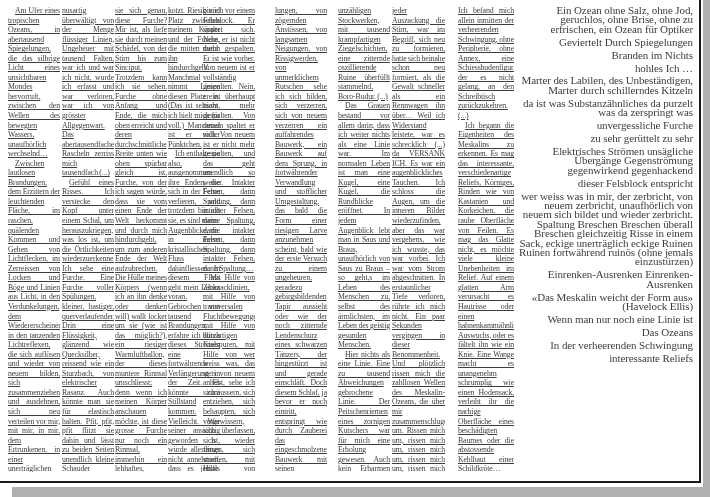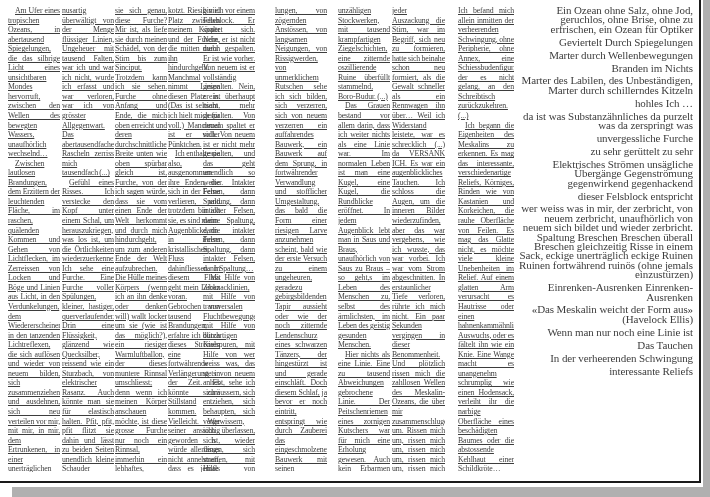--- a/index.html
+++ b/index.html
@@ -75,31 +75,30 @@
           <p class="">jeder Auszackung die Stirn, war im Begriff, sich neu zu formieren, hatte sich beinahe schon neu formiert, als die Gewalt schneller als ein Rennwagen ihn über… Weil ich Widerstand leistete, war es schrecklich (...) da VERSANK ICH. Es war ein augenblickliches Tauchen. Ich schloss die Augen, um die inneren Bilder wiederzufinden, aber das war vergebens, wie ich wusste, das war vorbei. Ich war vom Strom abgeschnitten. In erstaunlicher Tiefe verloren, rührte ich mich nicht. Ein paar Sekunden vergingen in dieser Benommenheit. Und plötzlich rissen mich die zahllosen Wellen des Meskalin-Ozeans, die über mir zusammenschlugen, um. Rissen mich um, rissen mich um, rissen mich um, rissen mich um, rissen mich um. Das wollte nicht, wollte nie mehr aufhören.</p>
         </div>
         <div class="col" lang="de" style="left: 462px; width: 56px;">
           <p class="">Ich befand mich allein inmitten der verheerenden Schwingung, ohne Peripherie, ohne Annex, eine Schiessbudenfigur, der es nicht gelang, an den Schreibtisch zurückzukehren. (...)</p>
           <p class="indent">Ich begann die Eigenheiten des Meskalins zu erkennen. Es mag das interessante, verschiedenartige Reliefs, Körniges, Rinden wie von Kastanien und Korkeichen, die rauhe Oberfläche von Feilen. Es mag das Glatte nicht, es möchte viele kleine Unebenheiten im Relief. Auf einem glatten Arm verursacht es Hautrisse oder einen hahnenkammähnlichen Auswuchs, oder es fältelt ihn wie ein Knie. Eine Wange macht es unangenehm schrumplig wie einen Hodensack, verleiht ihr die narbige Oberfläche eines beschädigten Baumes oder die abstossende Kehlhaut einer Schildkröte…</p>
         </div>
       </div>
     <div class="margin-notes" id="notes-root">
         <p>Ein Ozean ohne Salz, ohne Jod, geruchlos, ohne Brise, ohne zu erfrischen, ein Ozean für Optiker</p>
         <p>Geviertelt Durch Spiegelungen</p>
-        <p>Marter durch Wellenbewegungen</p>
         <p>Branden im Nichts</p>
+        <p>hohles Ich …</p>
         <p>Marter des Labilen, des Unbeständigen, Marter durch schillerndes Kitzeln</p>
-        <p>hohles Ich …</p>
         <p>da ist was Substanzähnliches da purzelt was da zerspringt was</p>
         <p>unvergessliche Furche</p>
         <p>zu sehr gerüttelt zu sehr</p>
         <p>Elektrisches Strömen unsägliche Übergänge Gegenströmung gegenwirkend gegenhackend</p>
         <p>dieser Felsblock entspricht</p>
         <p>wer weiss was in mir, der zerbricht, von neuem zerbricht, unaufhörlich von neuem sich bildet und wieder zerbricht. Spaltung Breschen Breschen überall Breschen gleichzeitig Risse in einem Sack, eckige unerträglich eckige Ruinen Ruinen fortwährend ruinös (ohne jemals einzustürzen)</p>
         <p>Einrenken-Ausrenken Einrenken-Ausrenken</p>
         <p>«Das Meskalin weicht der Form aus» (Havelock Ellis)</p>
         <p>Wenn man nur noch eine Linie ist</p>
-        <p>Das Tauchen</p>
+        <p>Das Ozeans</p>
         <p>In der verheerenden Schwingung</p>
         <p>interessante Reliefs</p>
       </div>
   </div>
 </div>
 
 </body></html>

